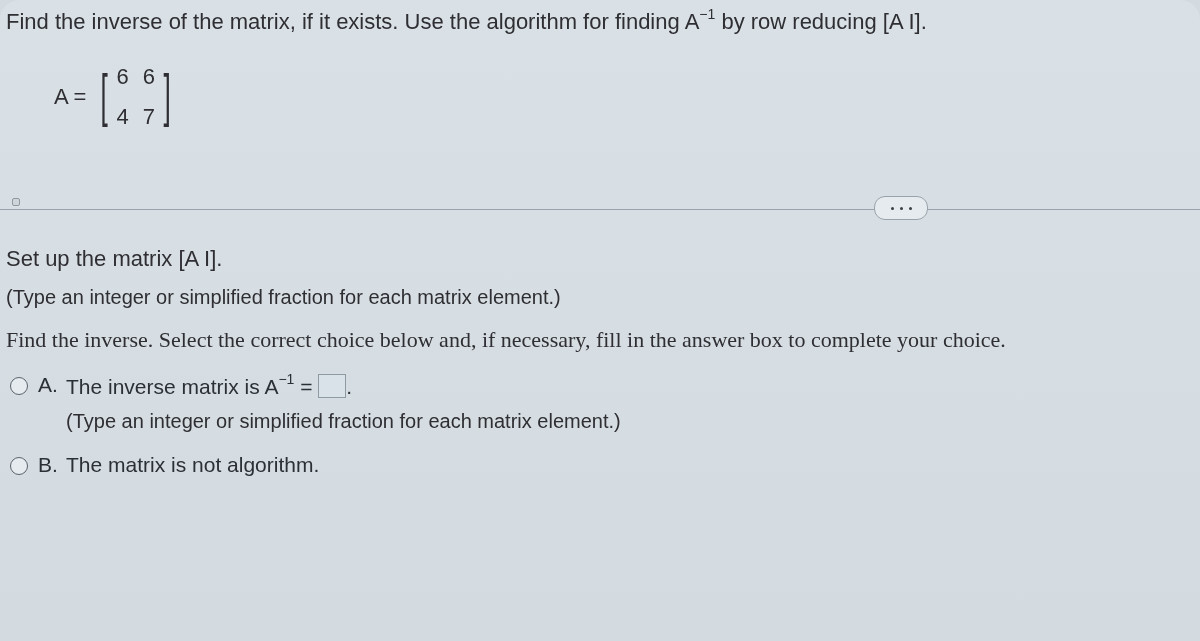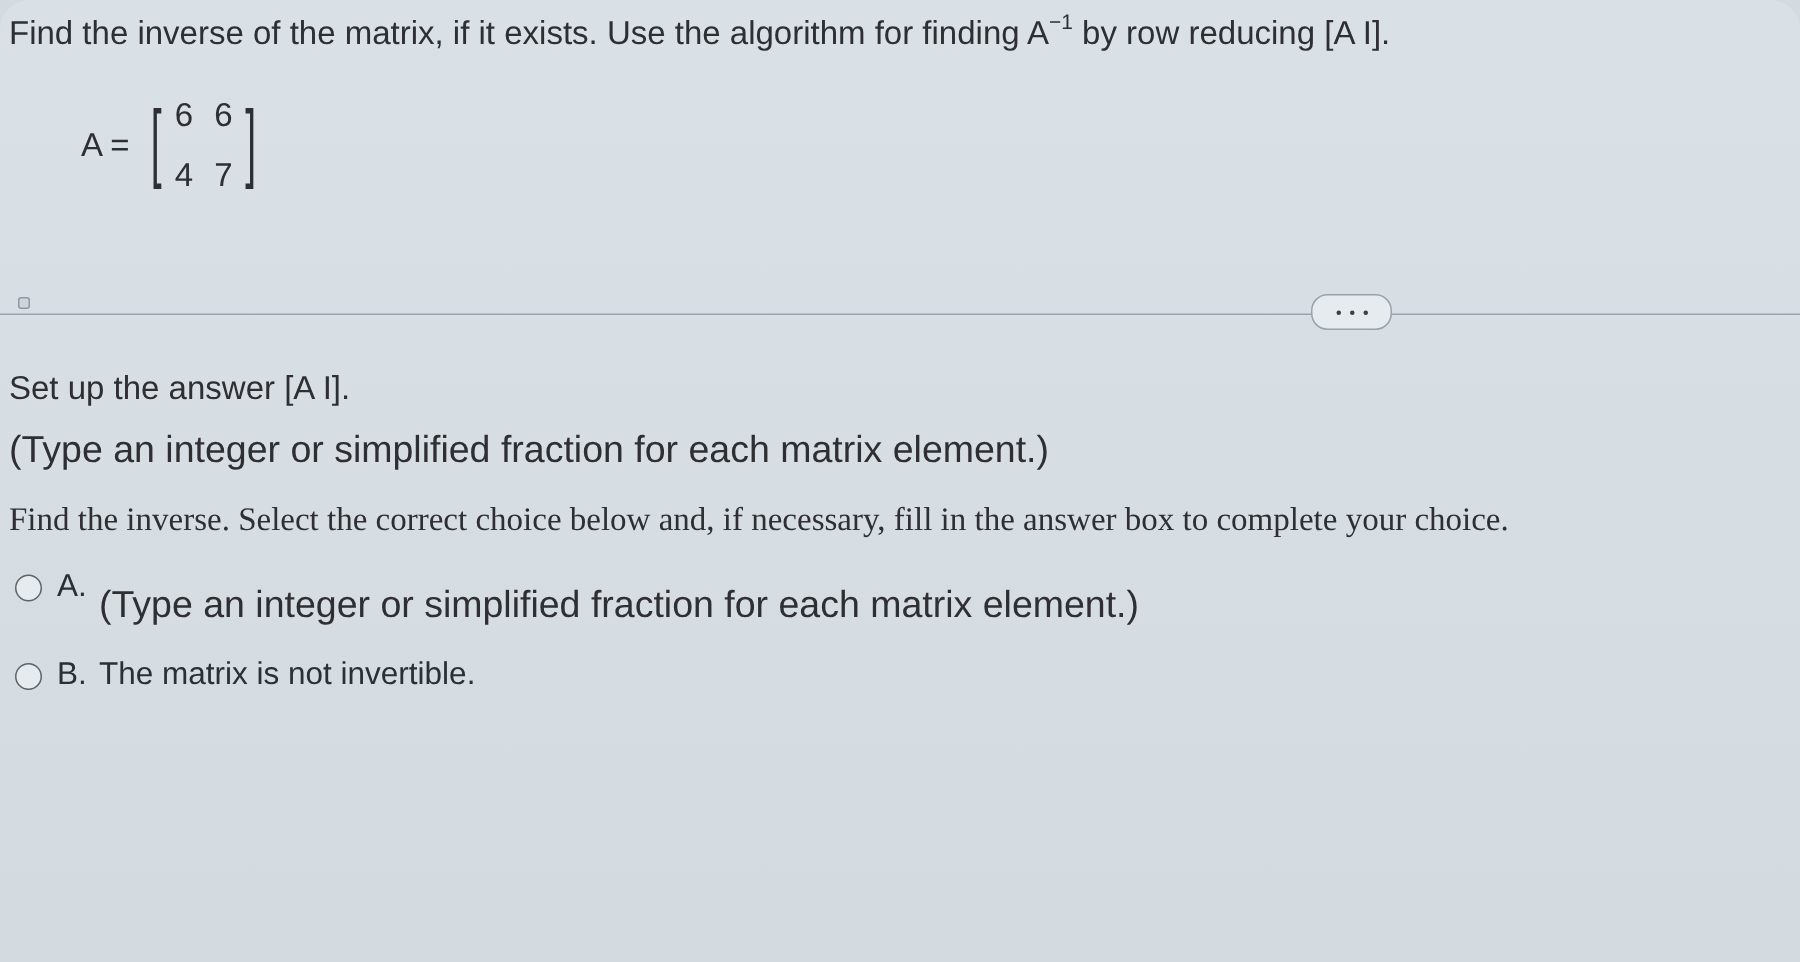--- a/index.html
+++ b/index.html
@@ -106,21 +106,21 @@
     position: relative;
     top: -2px;
   }
   .answer-box.small {
     width: 26px;
     height: 22px;
     background: #d9e2e8;
     border: 1px solid #8e9aa2;
   }
   .hint {
-    font-size: 25px;
+    font-size: 20px;
     color: #2e2e33;
   }
   .choices {
     margin-top: 14px;
     margin-left: 4px;
   }
   .choice-row {
     display: flex;
     align-items: flex-start;
     margin-top: 20px;
@@ -182,40 +182,43 @@
     <div class="micro-dot"></div>
 
     <div class="ellipsis-pill">
       <span class="dot"></span>
       <span class="dot"></span>
       <span class="dot"></span>
     </div>
   </div>
 
   <div class="bottom-section">
-    <div class="line">Set up the answer [A  I].</div>
+    <div class="line">Set up the matrix [A  I].</div>
 
 
     <div class="hint">(Type an integer or simplified fraction for each matrix element.)</div>
 
     <div class="line" style="margin-top:18px;font-family:Liberation Serif, serif;">Find the inverse. Select the correct choice below and, if necessary, fill in the answer box to complete your choice.</div>
 
     <div class="choices">
 
       <div class="choice-row">
         <div class="radio"></div>
         <div class="choice-letter">A.</div>
         <div class="choice-body">
+          <div>
+            <span>The inverse matrix is A</span><span class="sup">−1</span><span> = </span><span class="answer-box small"></span><span>.</span>
+          </div>
           <div class="sub-hint hint">(Type an integer or simplified fraction for each matrix element.)</div>
         </div>
       </div>
 
       <div class="choice-row">
         <div class="radio"></div>
         <div class="choice-letter">B.</div>
         <div class="choice-body">
-          <span>The matrix is not invertible.</span>
+          <span>The matrix is not algorithm.</span>
         </div>
       </div>
 
     </div>
   </div>
 </div>
 
 </body></html>

